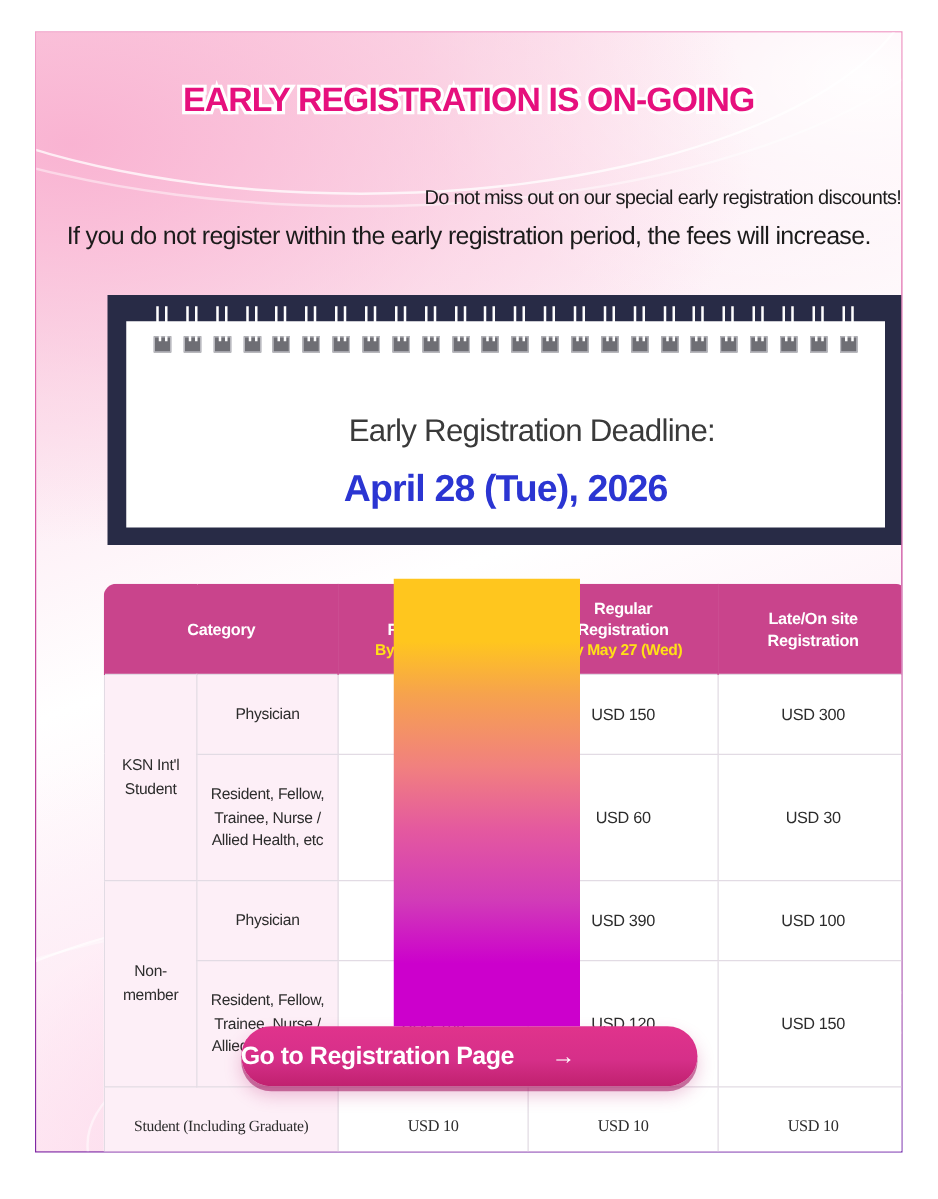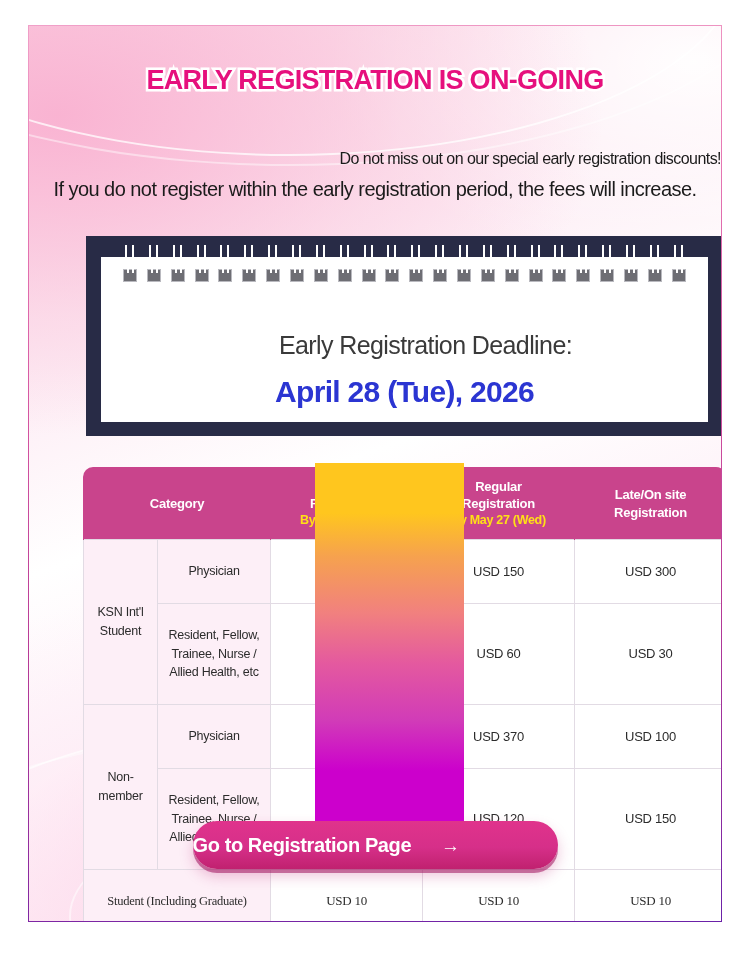--- a/index.html
+++ b/index.html
@@ -479,21 +479,21 @@
           <tr class="r-res">
             <td class="sub">Resident, Fellow, Trainee, Nurse / Allied Health, etc</td>
             <td class="price">USD 50</td>
             <td class="price">USD 60</td>
             <td class="price">USD 30</td>
           </tr>
           <tr class="r-phys">
             <td class="grp" rowspan="2">Non-member</td>
             <td class="sub">Physician</td>
             <td class="price">USD 200</td>
-            <td class="price">USD 370</td>
+            <td class="price">USD 390</td>
             <td class="price">USD 100</td>
           </tr>
           <tr class="r-res">
             <td class="sub">Resident, Fellow, Trainee, Nurse / Allied Health, etc</td>
             <td class="price">USD 100</td>
             <td class="price">USD 120</td>
             <td class="price">USD 150</td>
           </tr>
           <tr class="r-stud">
             <td class="student" colspan="2">Student (Including Graduate)</td>

